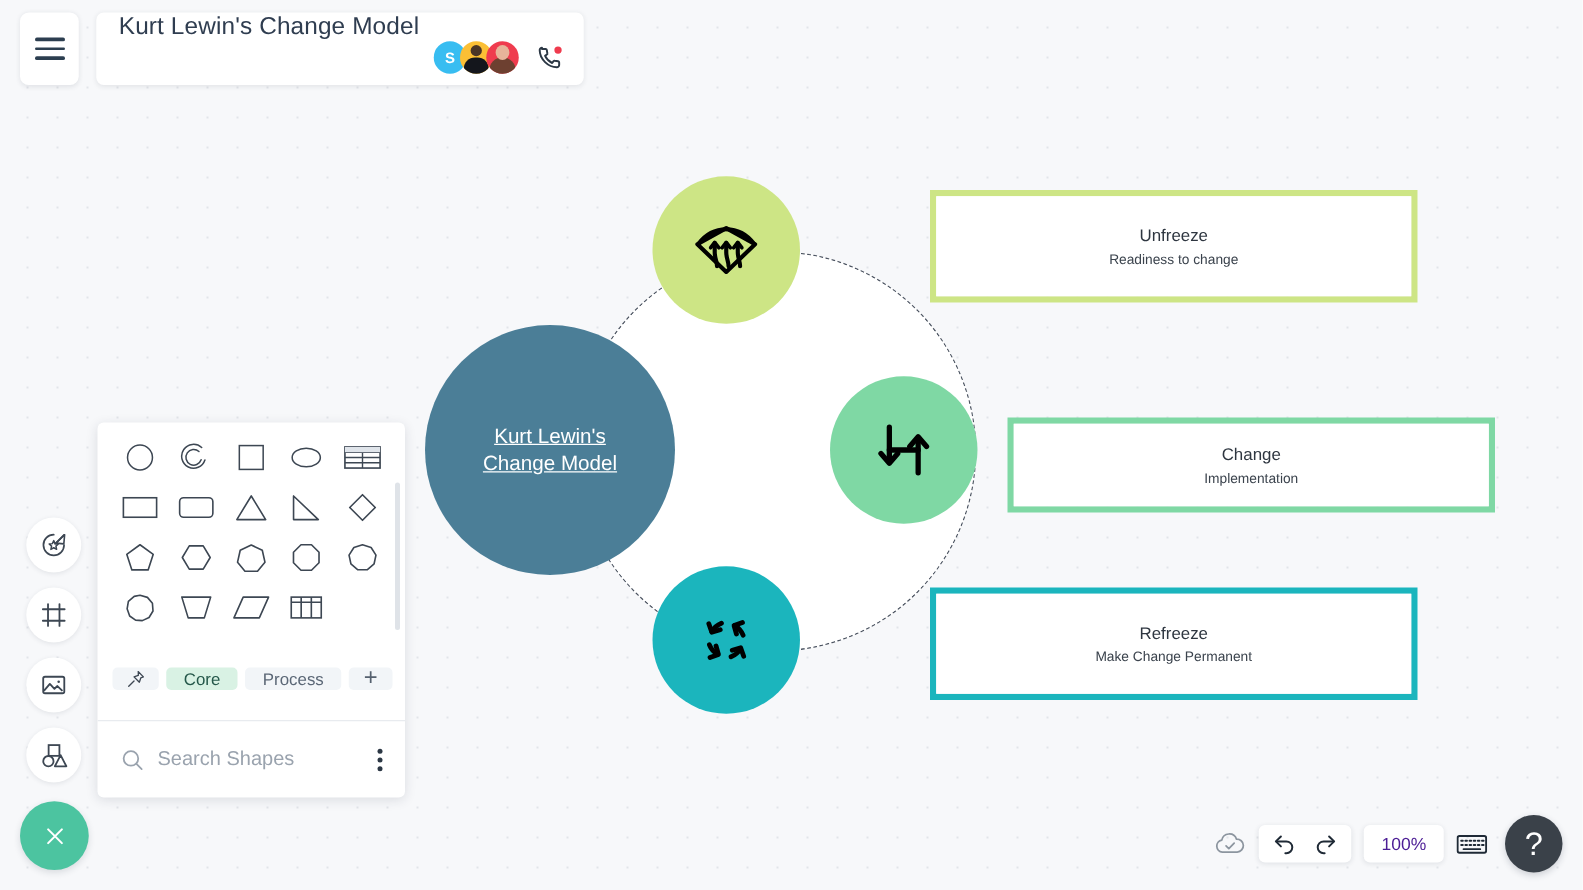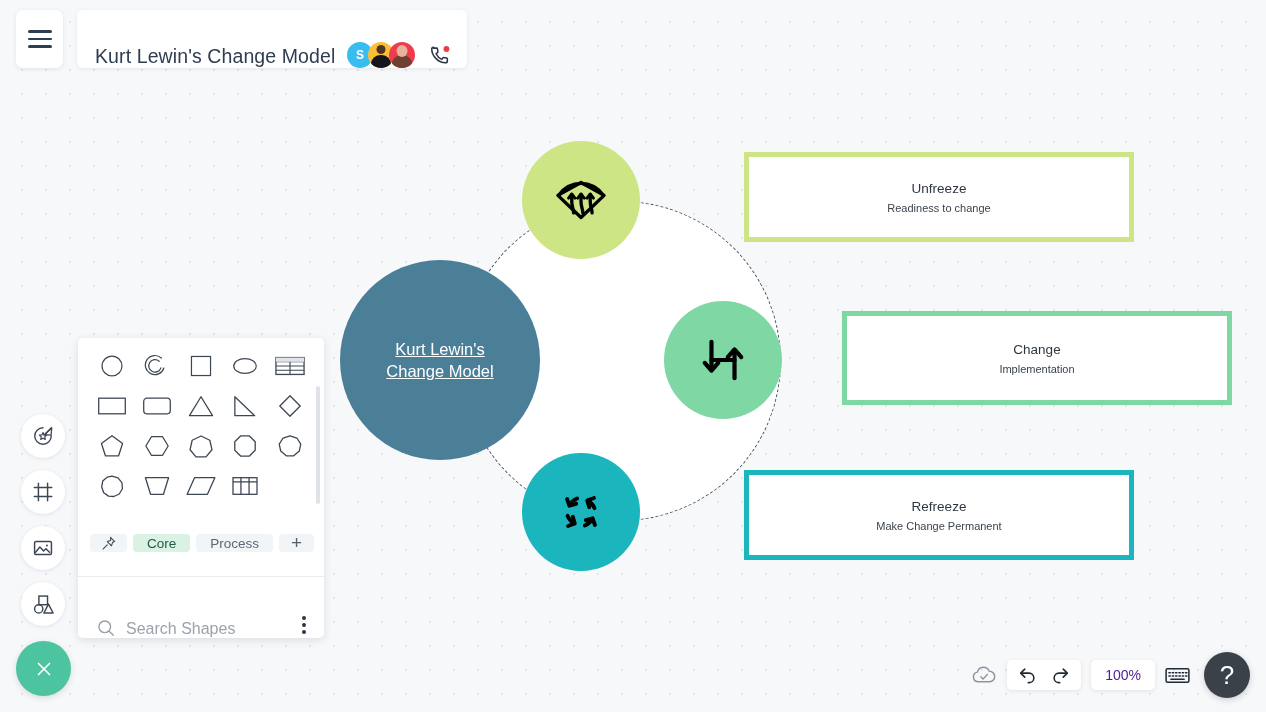--- a/index.html
+++ b/index.html
@@ -29,22 +29,23 @@
   }
   .burger { width: 24px; display: flex; flex-direction: column; gap: 5px; }
   .burger i { display: block; height: 2.5px; background: #2c3e50; border-radius: 2px; }
 
   .title-bar {
     position: absolute; left: 77px; top: 10px;
     width: 390px; height: 58px;
     background: #ffffff;
     border-radius: 6px;
     box-shadow: 0 1px 4px rgba(30,40,60,.09);
-    display: flex; align-items: flex-end;
+    display: flex; align-items: flex-start;
     padding: 0 14px 0 18px;
+    flex-direction: column;
   }
   .doc-title {
     font-size: 19.5px; color: #2f3d50; letter-spacing: .1px;
     white-space: nowrap; flex: 0 0 auto;
   }
   .collab { display: flex; align-items: center; margin-left: auto; gap: 0; }
   .avatar {
     width: 26px; height: 26px; border-radius: 50%;
     display: flex; align-items: center; justify-content: center;
     font-size: 12px; color: #fff; font-weight: 600;
@@ -127,21 +128,21 @@
     font-size: 13.5px; color: #5b6776; padding: 0 14px; cursor: pointer;
   }
   .tab.pin { padding: 0 10px; }
   .tab.active { background: #d9f2e4; color: #25584a; }
   .tab.plus { padding: 0 12px; font-size: 19px; color: #56616f; font-weight: 300; }
   .panel-divider {
     position: absolute; left: 0; top: 238px; width: 100%; height: 1px; background: #e8ebef;
   }
   .search-row {
     position: absolute; left: 0; top: 239px; width: 100%; height: 61px;
-    display: flex; align-items: flex-end; padding: 0 14px 0 18px;
+    display: flex; align-items: center; padding: 0 14px 0 18px;
   }
   .search-ph { font-size: 16px; color: #9aa3ae; margin-left: 10px; }
   .kebab { margin-left: auto; display: flex; flex-direction: column; gap: 3px; cursor: pointer; padding: 4px; }
   .kebab i { width: 4px; height: 4px; border-radius: 50%; background: #2b3744; display: block; }
 
   
   .diagram { position: absolute; left: 0; top: 0; width: 1266px; height: 712px; pointer-events: none; }
   .node { position: absolute; border-radius: 50%; display: flex; align-items: center; justify-content: center; pointer-events: auto; cursor: pointer; text-decoration: underline; }
 
   .hub {
@@ -162,21 +163,21 @@
   
   .card { position: absolute; background: #ffffff; pointer-events: auto; cursor: pointer; }
   .card-inner {
     width: 100%; height: 100%; background: #ffffff;
     display: flex; flex-direction: column; align-items: center; justify-content: center;
   }
   .card-title { font-size: 13.5px; color: #2e3640; margin-bottom: 6px; }
   .card-sub { font-size: 11px; color: #3b434d; }
 
   .c-unfreeze { left: 744px; top: 152px; width: 390px; height: 90px; border: 5px solid #cde585; }
-  .c-change   { left: 806px; top: 311px; width: 390px; height: 94px; border: 5px solid #7fd8a4; margin-left: 36px; }
+  .c-change   { left: 806px; top: 334px; width: 390px; height: 76px; border: 5px solid #7fd8a4; }
   .c-refreeze { left: 744px; top: 470px; width: 390px; height: 90px; border: 5px solid #1bb5bd; }
 
   
   .close-fab {
     position: absolute; left: 16px; top: 641px; width: 55px; height: 55px;
     border-radius: 50%; background: #4cc4a0;
     display: flex; align-items: center; justify-content: center; cursor: pointer;
     box-shadow: 0 2px 6px rgba(30,40,60,.14);
   }
   .bottom-right {

